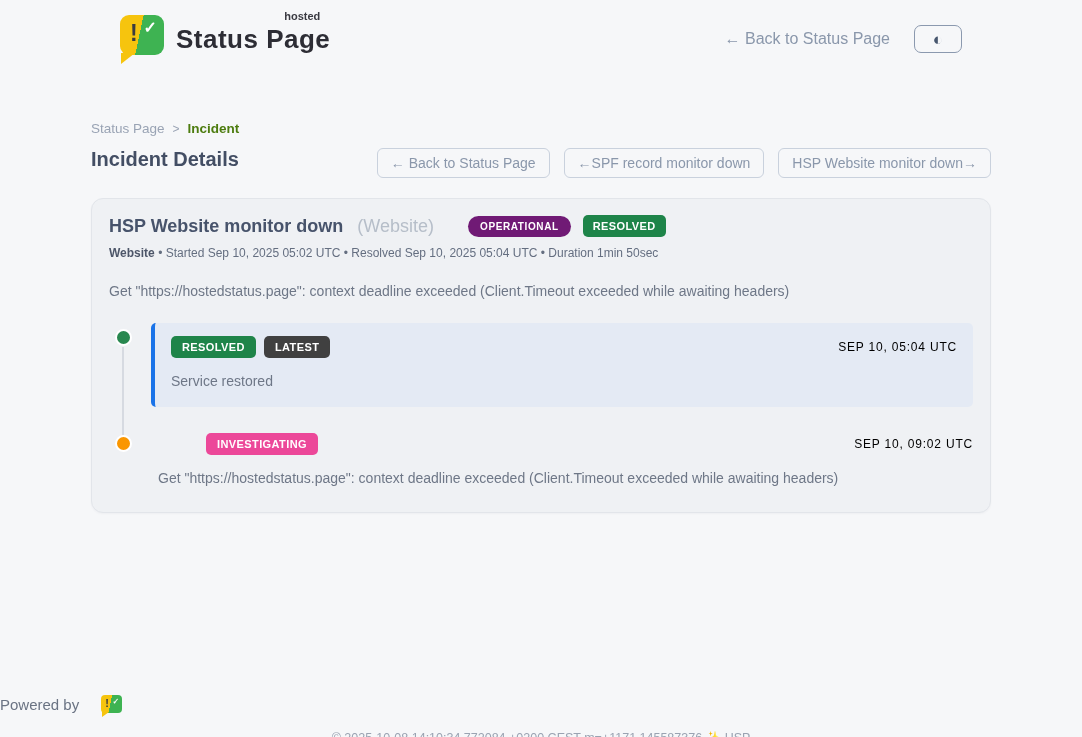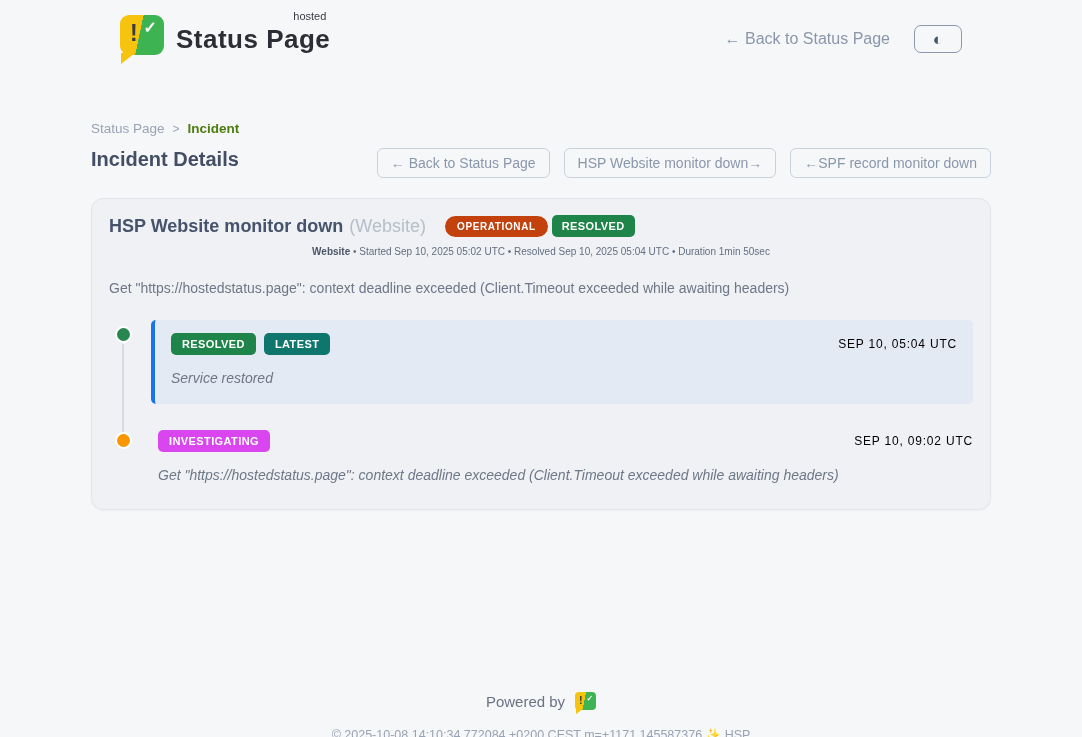--- a/index.html
+++ b/index.html
@@ -23,21 +23,21 @@
     flex-shrink:0;
   }
   .logo-badge::after {
     content:""; position:absolute; left:1px; bottom:-9px;
     width:0; height:0; border-top:11px solid #f6c40e; border-right:14px solid transparent;
   }
   .logo-excl { position:absolute; left:10px; top:5px; font-size:23px; font-weight:800; color:#3b3b40; }
   .logo-check { position:absolute; right:7px; top:3px; font-size:16px; font-weight:800; color:#ffffff; }
   .brand-text { position:relative; padding-top:8px; }
   .brand-name { font-size:26px; font-weight:700; color:#2d2d35; letter-spacing:0.5px; }
-  .brand-sup { position:absolute; top:-6px; right:4px; font-size:11px; font-weight:400; color:#3a3a42; }
+  .brand-sup { position:absolute; top:-6px; right:10px; font-size:11px; font-weight:700; color:#3a3a42; }
 
   .header-right { display:flex; align-items:center; gap:24px; margin-top:10px; }
   .back-link { font-size:16px; color:#8a97ab; text-decoration:none; cursor:pointer; }
   .theme-toggle {
     width:48px; height:28px; background:#f6f7f9;
     border:1px solid #8b99af; border-radius:7px;
     display:flex; align-items:center; justify-content:center; cursor:pointer;
     color:#47566e; font-size:17px; line-height:1;
   }
 
@@ -57,33 +57,33 @@
     padding:6px 13px; cursor:pointer; white-space:nowrap;
   }
 
   
   .card {
     margin-top:20px; background:#eff1f4;
     border:1px solid #e2e5ea; border-radius:12px;
     box-shadow:0 1px 2px rgba(40,50,70,0.04);
     padding:16px 17px 26px 17px;
   }
-  .card-title-row { display:flex; align-items:center; }
+  .card-title-row { display:flex; align-items:center; gap:8px; }
   .incident-title { font-size:18px; font-weight:700; color:#47536b; }
   .incident-scope { font-size:18px; font-weight:400; color:#b6bec9;margin-left:6px; }
   .pill-operational {
-    margin-left:19px;
-    background:#c2410c; color:#ffffff; font-size:10px; font-weight:700;
+    margin-left:26px;
+    background:#701a75; color:#ffffff; font-size:10px; font-weight:700;
     letter-spacing:0.6px; padding:5px 12px; border-radius:999px;
   }
   .badge-resolved-hdr {
     background:#1e8449; color:#ffffff; font-size:11px; font-weight:700;
     letter-spacing:0.4px; padding:5px 10px; border-radius:5px; margin-left:4px;
   }
-  .incident-meta { margin-top:9px; font-size:10px; color:#646e80;text-align:center; }
+  .incident-meta { margin-top:9px; font-size:12px; color:#646e80; }
   .meta-component { font-weight:700; color:#4d5669; }
   .incident-desc { margin-top:23px; font-size:14px; color:#6e7787; }
 
   
   .timeline { margin-top:24px; }
   .tl-row { display:flex; position:relative; }
   .tl-rail { width:42px; position:relative; flex-shrink:0; }
   .tl-dot {
     position:absolute; left:6px; width:17px; height:17px; border-radius:50%;
     border:2px solid #ffffff; z-index:2;
@@ -99,29 +99,29 @@
     background:#e4eaf4; border-left:4px solid #1a73e8; border-radius:5px;
     padding:13px 16px 18px 16px;
   }
   .tl-entry.plain { padding:2px 0 0 7px; }
   .tl-head { display:flex; align-items:center; gap:8px; }
   .tl-badge {
     color:#ffffff; font-size:11px; font-weight:700; letter-spacing:0.4px;
     padding:5px 11px; border-radius:5px;
   }
   .tl-badge.green { background:#1e8449; }
-  .tl-badge.blue { background:#0f766e; }
-  .tl-badge.orange { background:#d946ef; }
+  .tl-badge.blue { background:#404040; }
+  .tl-badge.orange { background:#ec4899;margin-left:48px; }
   .tl-time { margin-left:auto; font-size:12px; color:#000000; letter-spacing:0.8px; font-weight:500; }
-  .tl-msg { margin-top:15px; font-size:14px; color:#6e7787;font-style:italic; }
+  .tl-msg { margin-top:15px; font-size:14px; color:#6e7787; }
   .tl-row + .tl-row { margin-top:24px; }
 
   
   .footer { margin-top:182px; text-align:center; }
-  .powered { display:flex; align-items:center; justify-content:center; gap:10px; font-size:15px; color:#6a7383; }
+  .powered { display:flex; align-items:center; justify-content:flex-start; gap:22px; font-size:15px; color:#6a7383; }
   .logo-badge.mini { width:21px; height:18px; border-radius:4px; }
   .logo-badge.mini::after { border-top:5px solid #f6c40e; border-right:7px solid transparent; bottom:-4px; left:1px; }
   .logo-badge.mini .logo-excl { left:4px; top:2px; font-size:11px; }
   .logo-badge.mini .logo-check { right:3px; top:2px; font-size:8px; }
   .copyright { margin-top:17px; font-size:12.5px; color:#9aa3b2; }
 </style>
 </head>
 <body>
 
 <div class="header">
@@ -147,22 +147,22 @@
   <div class="breadcrumb">
     <span class="crumb-root">Status Page</span>
     <span class="crumb-sep">&gt;</span>
     <span class="crumb-current">Incident</span>
   </div>
 
   <div class="title-row">
     <h1 class="page-title">Incident Details</h1>
     <div class="nav-btns">
       <button class="nav-btn">← Back to Status Page</button>
+      <button class="nav-btn">←SPF record monitor down</button>
       <button class="nav-btn">HSP Website monitor down→</button>
-      <button class="nav-btn">←SPF record monitor down</button>
     </div>
   </div>
 
   <div class="card">
     <div class="card-title-row">
       <span class="incident-title">HSP Website monitor down</span>
       <span class="incident-scope">(Website)</span>
       <span class="pill-operational">OPERATIONAL</span>
       <span class="badge-resolved-hdr">RESOLVED</span>
     </div>

